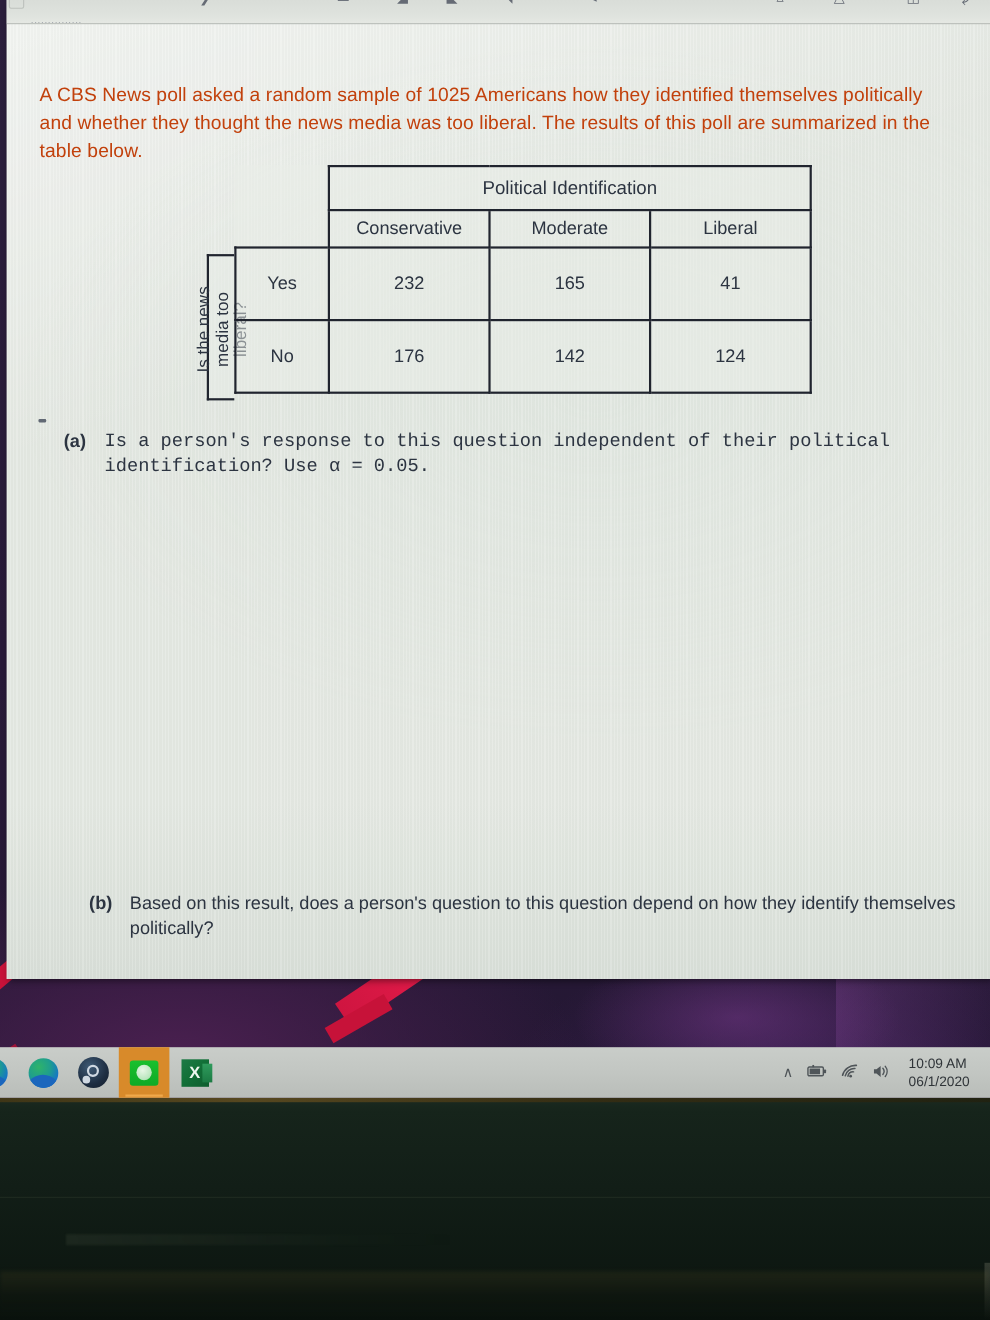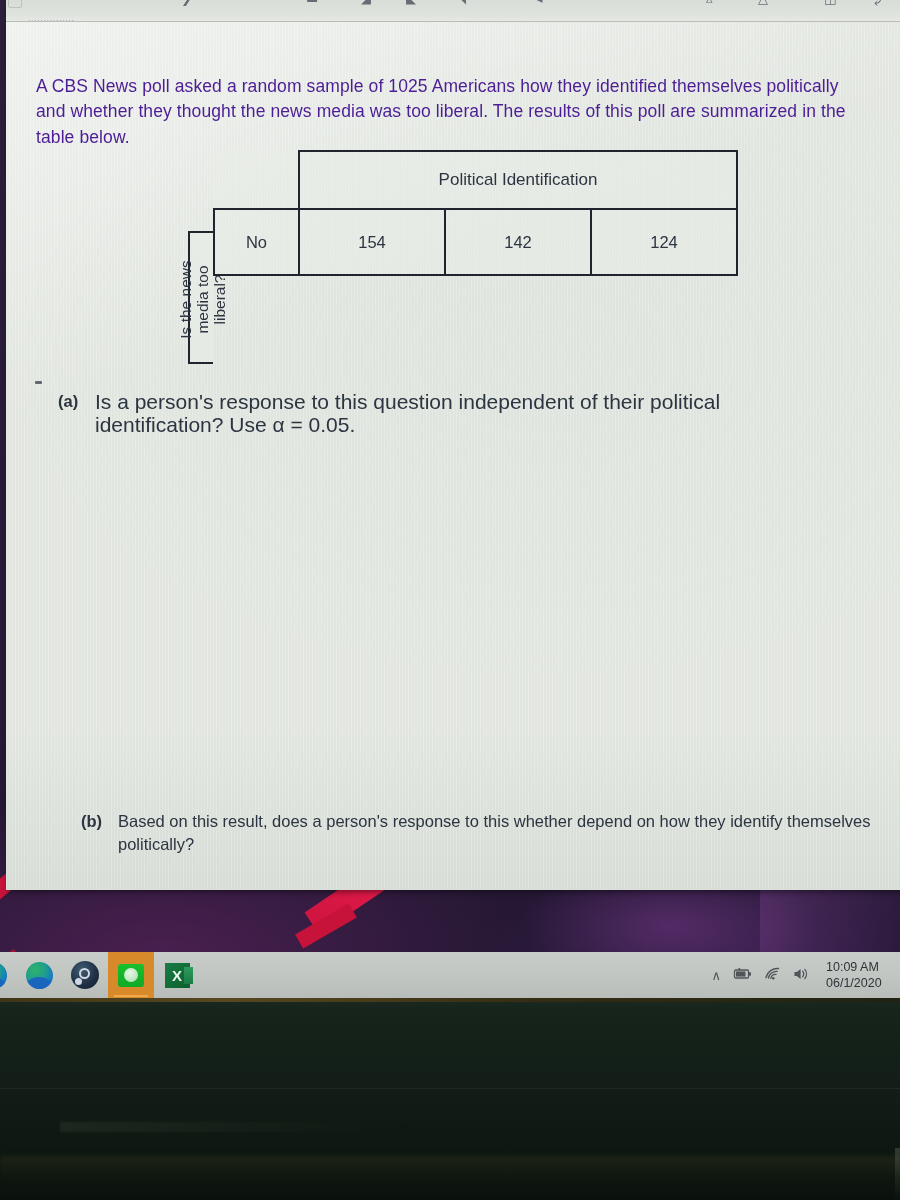--- a/index.html
+++ b/index.html
@@ -125,21 +125,21 @@
     width: 894px;
     z-index: 3;
   }
 
   .intro {
     position: absolute;
     left: 30px; top: 34px;
     width: 832px;
     font-size: 17.5px;
     line-height: 25.5px;
-    color: #4c1d95;
+    color: #c2410c;
     letter-spacing: .1px;
   }
 
   
   .table-wrap {
     position: absolute;
     left: 103px; top: 128px;
     width: 632px;
     height: 215px;
   }
@@ -180,21 +180,21 @@
     font-weight: normal;
     font-size: 16.5px;
     color: #2c3441;
     text-align: center;
     padding: 0;
     background: transparent;
   }
   .tbl .blankcell { border: 0; background: transparent; }
   .tbl .rowhdr-col { width: 85px; }
   .tbl .data-col  { width: 146px; }
-  .tbl .h-super   { height: 58px; font-size: 17px; }
+  .tbl .h-super   { height: 40px; font-size: 17px; }
   .tbl .h-sub     { height: 34px; }
   .tbl .r-body    { height: 66px; }
 
   
   .part {
     position: absolute;
     display: flex;
     gap: 11px;
     color: #2c3441;
   }
@@ -203,21 +203,21 @@
     font-size: 16.5px;
     line-height: 23px;
     flex: 0 0 auto;
     min-width: 26px;
   }
   .part-text {
     font-size: 16.5px;
     line-height: 23px;
   }
   .part-a { left: 52px; top: 368px; width: 780px; }
-  .part-a .part-text { font-size: 21px; }
+  .part-a .part-text { font-size: 17px; font-family: Liberation Mono, monospace; }
   .part-b { left: 75px; top: 788px; width: 800px; }
 
   
   .taskbar {
     position: absolute;
     left: 0; top: 952px;
     width: 900px; height: 46px;
     background: linear-gradient(180deg,#c9cdc9 0%, #c2c6c2 50%, #b9bdb9 100%);
     z-index: 6;
   }
@@ -379,37 +379,49 @@
 liberal?</div>
         </div>
 
         <table class="tbl">
           <tbody>
             <tr>
               <td class="blankcell rowhdr-col"></td>
               <td class="h-super" colspan="3">Political Identification</td>
             </tr>
             <tr>
+              <td class="blankcell rowhdr-col"></td>
+              <td class="h-sub data-col">Conservative</td>
+              <td class="h-sub data-col">Moderate</td>
+              <td class="h-sub data-col">Liberal</td>
+            </tr>
+            <tr>
+              <td class="r-body rowhdr-col">Yes</td>
+              <td class="r-body data-col">232</td>
+              <td class="r-body data-col">165</td>
+              <td class="r-body data-col">41</td>
+            </tr>
+            <tr>
               <td class="r-body rowhdr-col">No</td>
-              <td class="r-body data-col">154</td>
+              <td class="r-body data-col">176</td>
               <td class="r-body data-col">142</td>
               <td class="r-body data-col">124</td>
             </tr>
           </tbody>
         </table>
       </div>
 
       <div class="part part-a">
         <span class="part-tag">(a)</span>
         <span class="part-text">Is a person's response to this question independent of their political identification? Use α = 0.05.</span>
       </div>
 
       <div class="part part-b">
         <span class="part-tag">(b)</span>
-        <span class="part-text">Based on this result, does a person's response to this whether depend on how they identify themselves politically?</span>
+        <span class="part-text">Based on this result, does a person's question to this question depend on how they identify themselves politically?</span>
       </div>
 
     </div>
   </div>
 
   <div class="taskbar">
     <div class="tb-items">
       <div class="tb-item" style="margin-left:-30px;">
         <span class="ic-edge"></span>
       </div>

